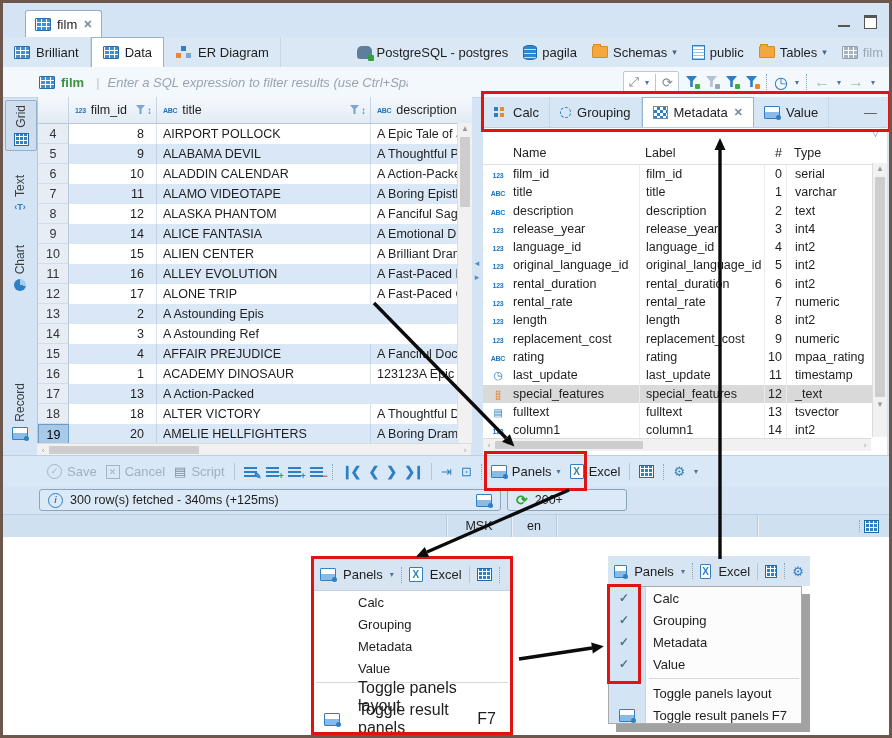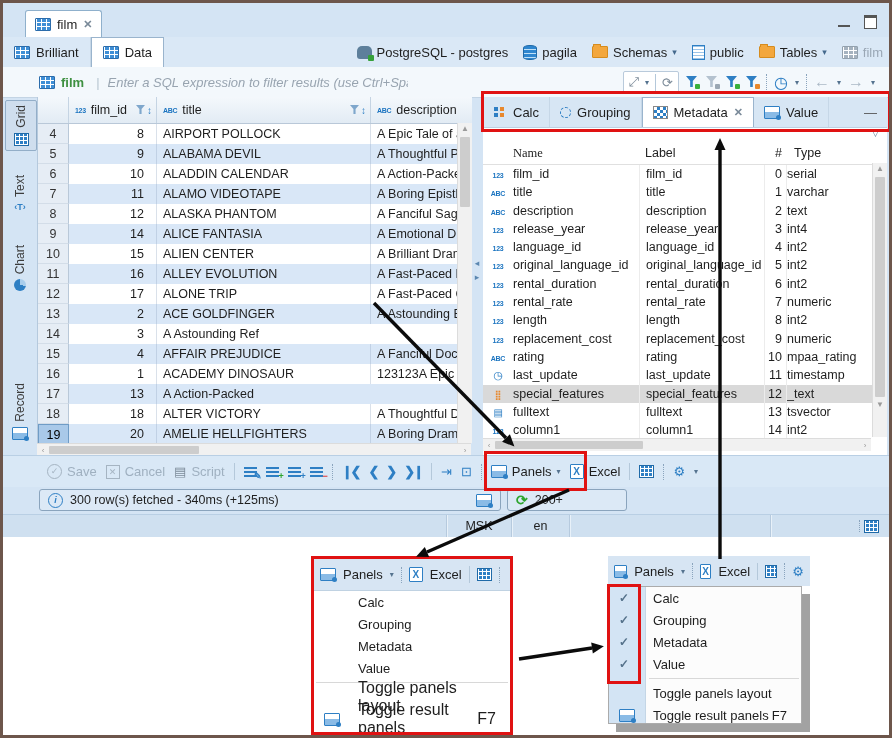--- a/index.html
+++ b/index.html
@@ -123,30 +123,30 @@
     align-items:center;justify-content:center;gap:4px;color:#5b87b0;font-size:9px;}
   
   #panel{position:absolute;left:480px;top:94px;width:404px;height:358px;background:#fff;}
   #ptabs{display:flex;height:30px;background:#d7e6f4;border-bottom:1px solid #bcd0e2;align-items:stretch;font-size:13px;}
   .ptab{display:flex;align-items:center;gap:6px;padding:0 10px;border-right:1px solid #c6d7e7;}
   .ptab.active{background:#fff;border:1px solid #9ab4cd;border-bottom:none;}
   #ptab-min{margin-left:auto;display:flex;align-items:center;padding:0 10px;color:#555;}
   #pchevron{height:14px;text-align:right;padding-right:8px;font-size:9px;color:#55738f;background:#fff;}
   #pheader{display:flex;height:22px;align-items:center;font-size:12.5px;color:#222;background:#fff;border-bottom:1px solid #e0e0e0;}
   .ph{box-sizing:border-box;overflow:hidden;white-space:nowrap;flex-shrink:0;}
-  .ph.pi{width:30px;} .ph.pn{width:126px;font-family:Liberation Serif, serif;} .ph.pl{width:125px;padding-left:6px;}
+  .ph.pi{width:30px;} .ph.pn{width:126px;} .ph.pl{width:125px;padding-left:6px;}
   .ph.pq{width:22px;text-align:right;padding-right:4px;} .ph.pt{flex:1;padding-left:8px;}
   .prow{display:flex;height:18.3px;line-height:18.3px;font-size:12.5px;align-items:center;}
   .prow[data-selected]{background:#d9d9d9;}
   .pc{box-sizing:border-box;overflow:hidden;white-space:nowrap;flex-shrink:0;height:100%;}
   .pc.pi{width:30px;text-align:center;}
   .pc.pn{width:126px;}
   .pc.pl{width:125px;border-left:1px solid #ececec;padding-left:6px;}
   .pc.pq{width:22px;text-align:right;border-left:1px solid #ececec;padding-right:4px;}
-  .pc.pt{flex:1;border-left:1px solid #ececec;}
+  .pc.pt{flex:1;border-left:1px solid #ececec;padding-left:8px;}
   #panel-vscroll{right:0;top:66px;bottom:18px;width:14px;}
   #panel-hscroll{left:0;right:16px;bottom:4px;height:12px;}
   
   #btoolbar{position:absolute;left:0;top:452px;width:100%;height:32px;background:#d9e8f6;border-top:1px solid #b9cfe4;
     display:flex;align-items:center;gap:9px;padding-left:44px;box-sizing:border-box;font-size:13px;}
   .tbtn{display:flex;align-items:center;gap:5px;}
   .tbtn.dis{color:#9fb0c0;}
   .circ{display:inline-block;width:13px;height:13px;border:1px solid #a5b4c2;border-radius:50%;color:#a5b4c2;
     font-size:9px;line-height:13px;text-align:center;}
   .boxx{display:inline-block;width:12px;height:12px;border:1px solid #a5b4c2;color:#a5b4c2;font-size:9px;line-height:12px;text-align:center;}
@@ -208,20 +208,24 @@
     </div>
 
     <div id="ribbon">
       <div class="rtab">
         <span class="ic-tbl"></span>
         <span>Brilliant</span>
       </div>
       <div class="rtab active">
         <span class="ic-tbl"></span>
         <span>Data</span>
+      </div>
+      <div class="rtab">
+        <span class="ic-er"></span>
+        <span>ER Diagram</span>
       </div>
     </div>
     <div id="breadcrumb">
       <span class="bc">
         <span class="ic-pg"></span>
         <span>PostgreSQL - postgres</span>
       </span>
       <span class="bc">
         <span class="ic-db"></span>
         <span>pagila</span>
@@ -395,21 +399,20 @@
           <div class="grow">
             <span class="gc rn">12</span>
             <span class="gc id">17</span>
             <span class="gc ti">ALONE TRIP</span>
             <span class="gc de">A Fast-Paced Cha</span>
           </div>
 
           <div class="grow odd">
             <span class="gc rn">13</span>
             <span class="gc id">2</span>
-            <span class="gc ti">ACE GOLDFINGER</span>
             <span class="gc de">A Astounding Epis</span>
           </div>
 
           <div class="grow">
             <span class="gc rn">14</span>
             <span class="gc id">3</span>
             <span class="gc de">A Astounding Ref</span>
           </div>
 
           <div class="grow odd">
@@ -690,21 +693,21 @@
         <span class="grn-ref">⟳</span>
         <span>200+</span>
       </div>
     </div>
 
     <div id="statusbar">
       <span style="width:443px;"></span>
       <span class="sbsep"></span>
       <span class="sbcell" style="width:64px;">MSK</span>
       <span class="sbsep"></span>
-      <span class="sbcell" style="width:57px;">en</span>
+      <span class="sbcell" style="width:44px;">en</span>
       <span class="sbsep"></span>
       <span style="width:200px;"></span>
       <span class="sbsep"></span>
       <span style="flex:1;"></span>
       <span class="dotsep" style="height:12px;margin-right:4px;"></span>
       <span class="ic-gridb" style="margin-right:10px;"></span>
     </div>
   </div>
 
   <div id="popup-left">

